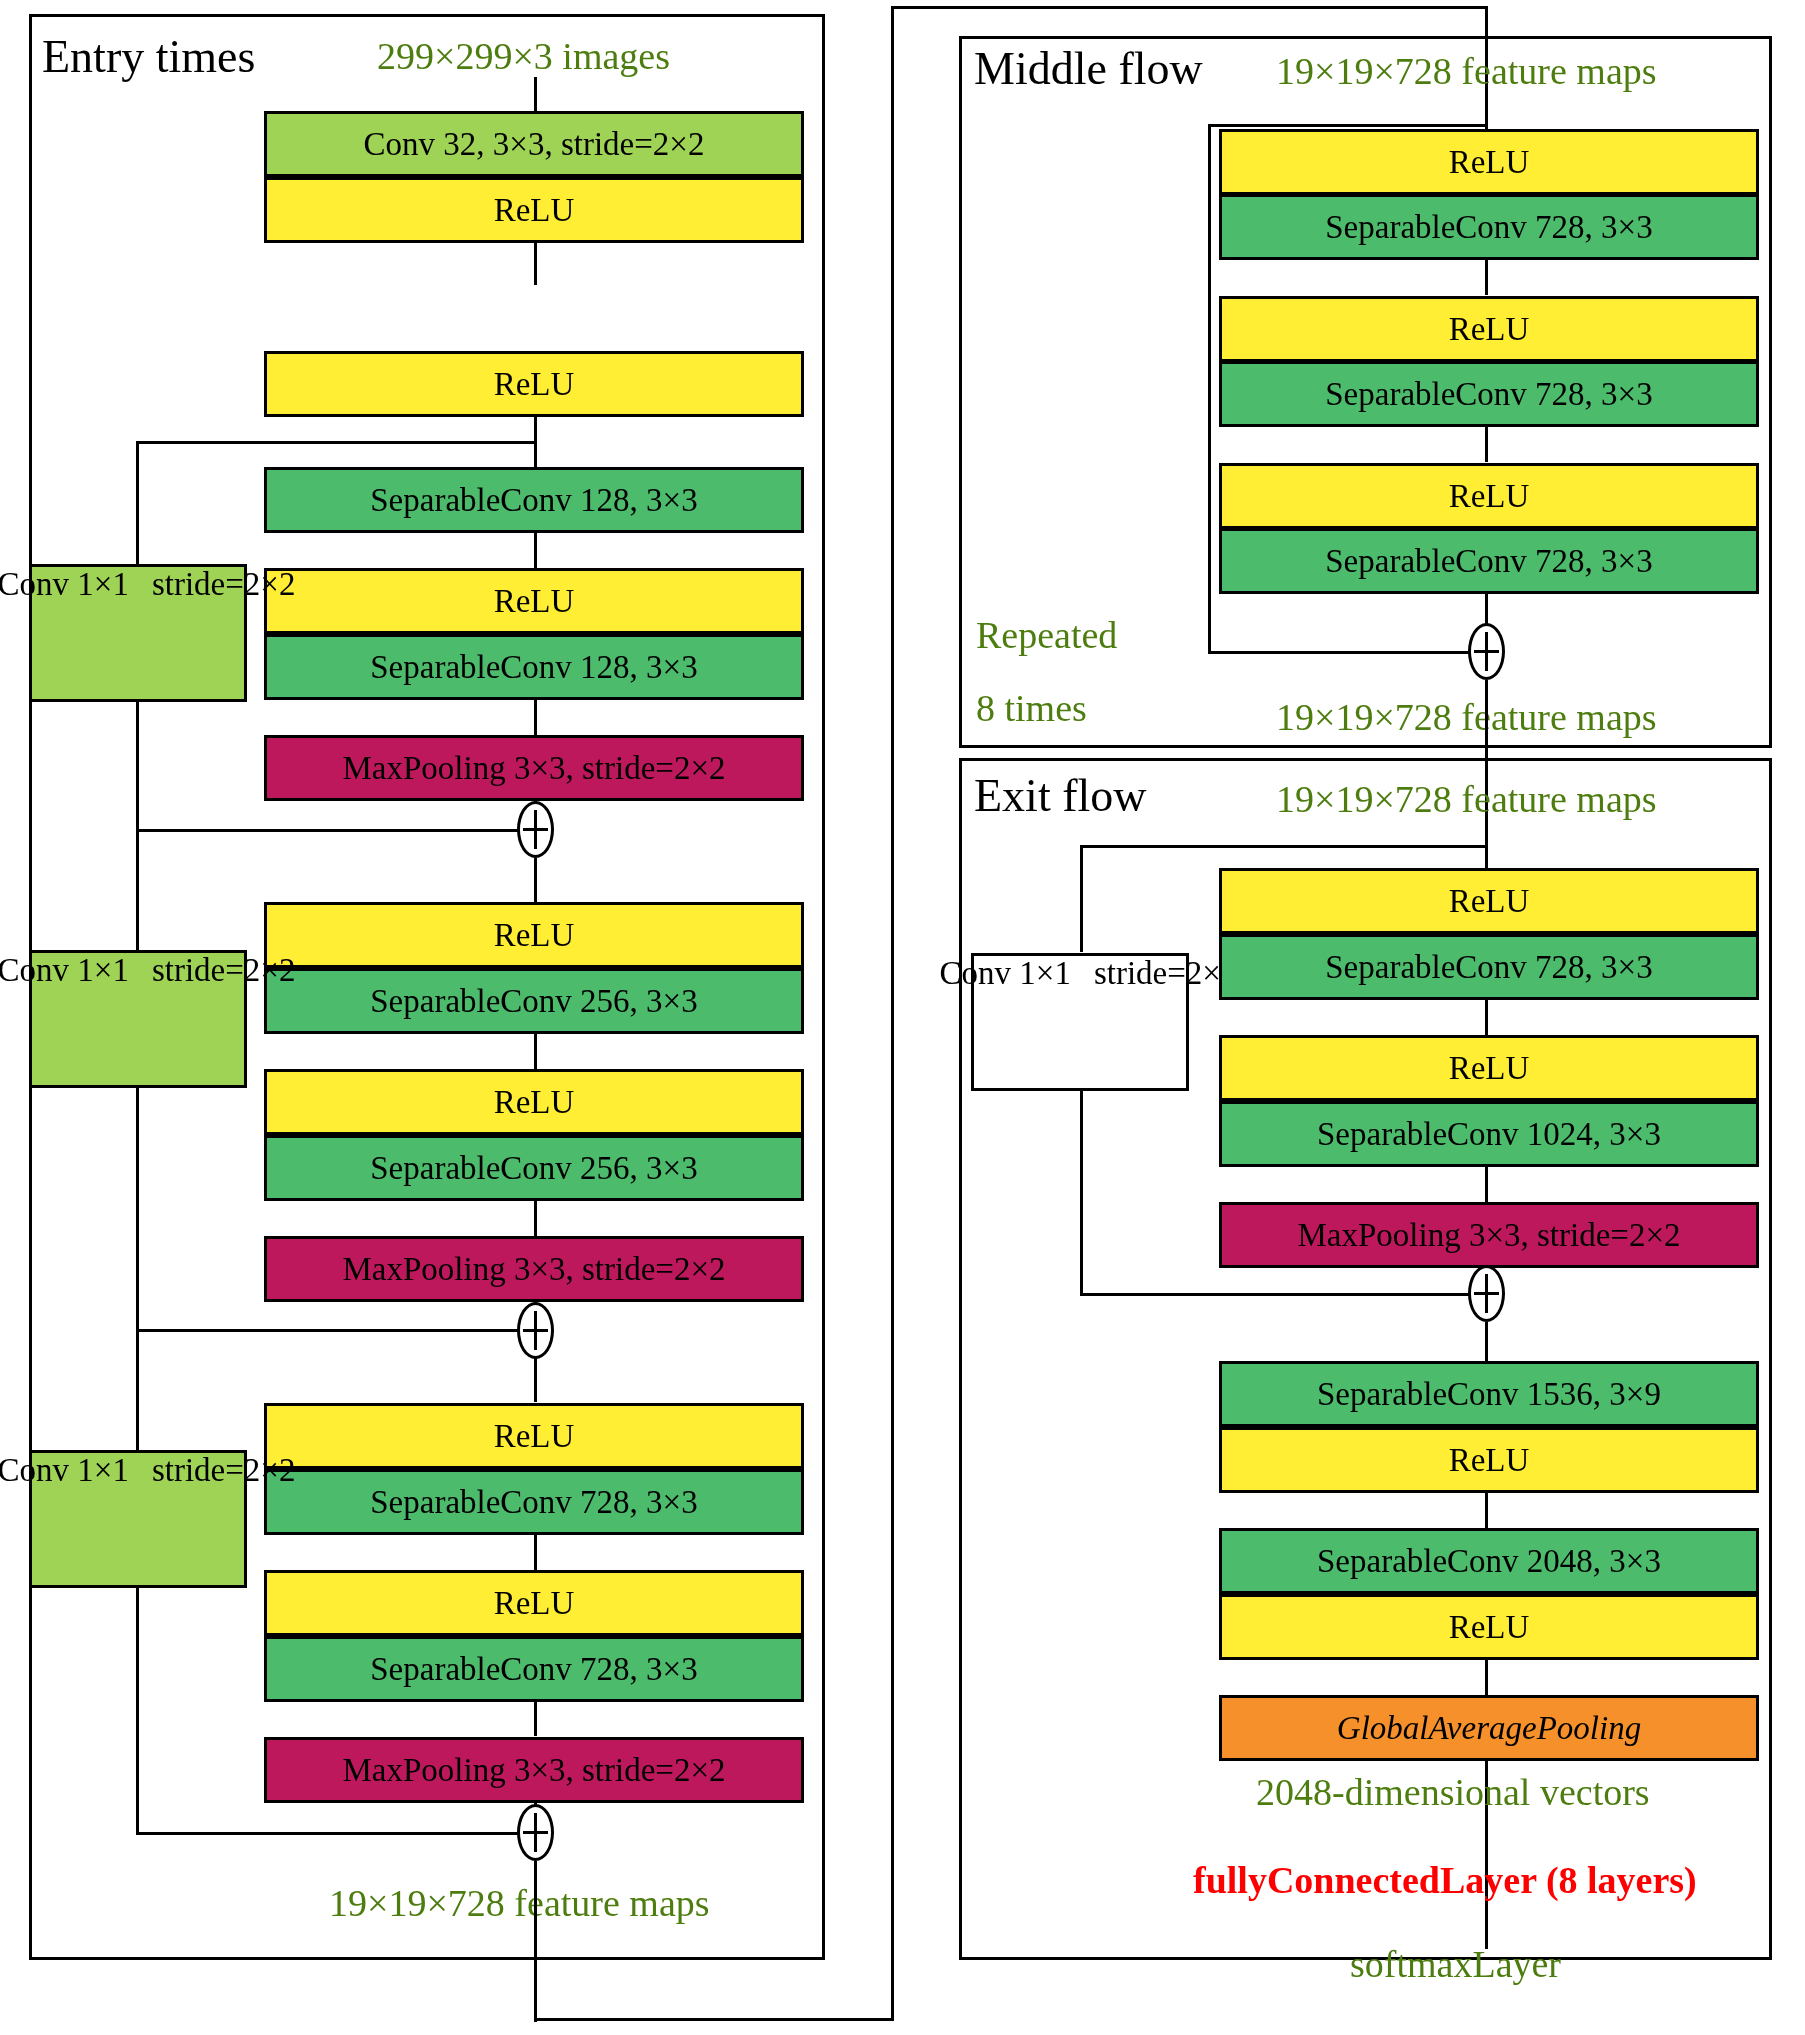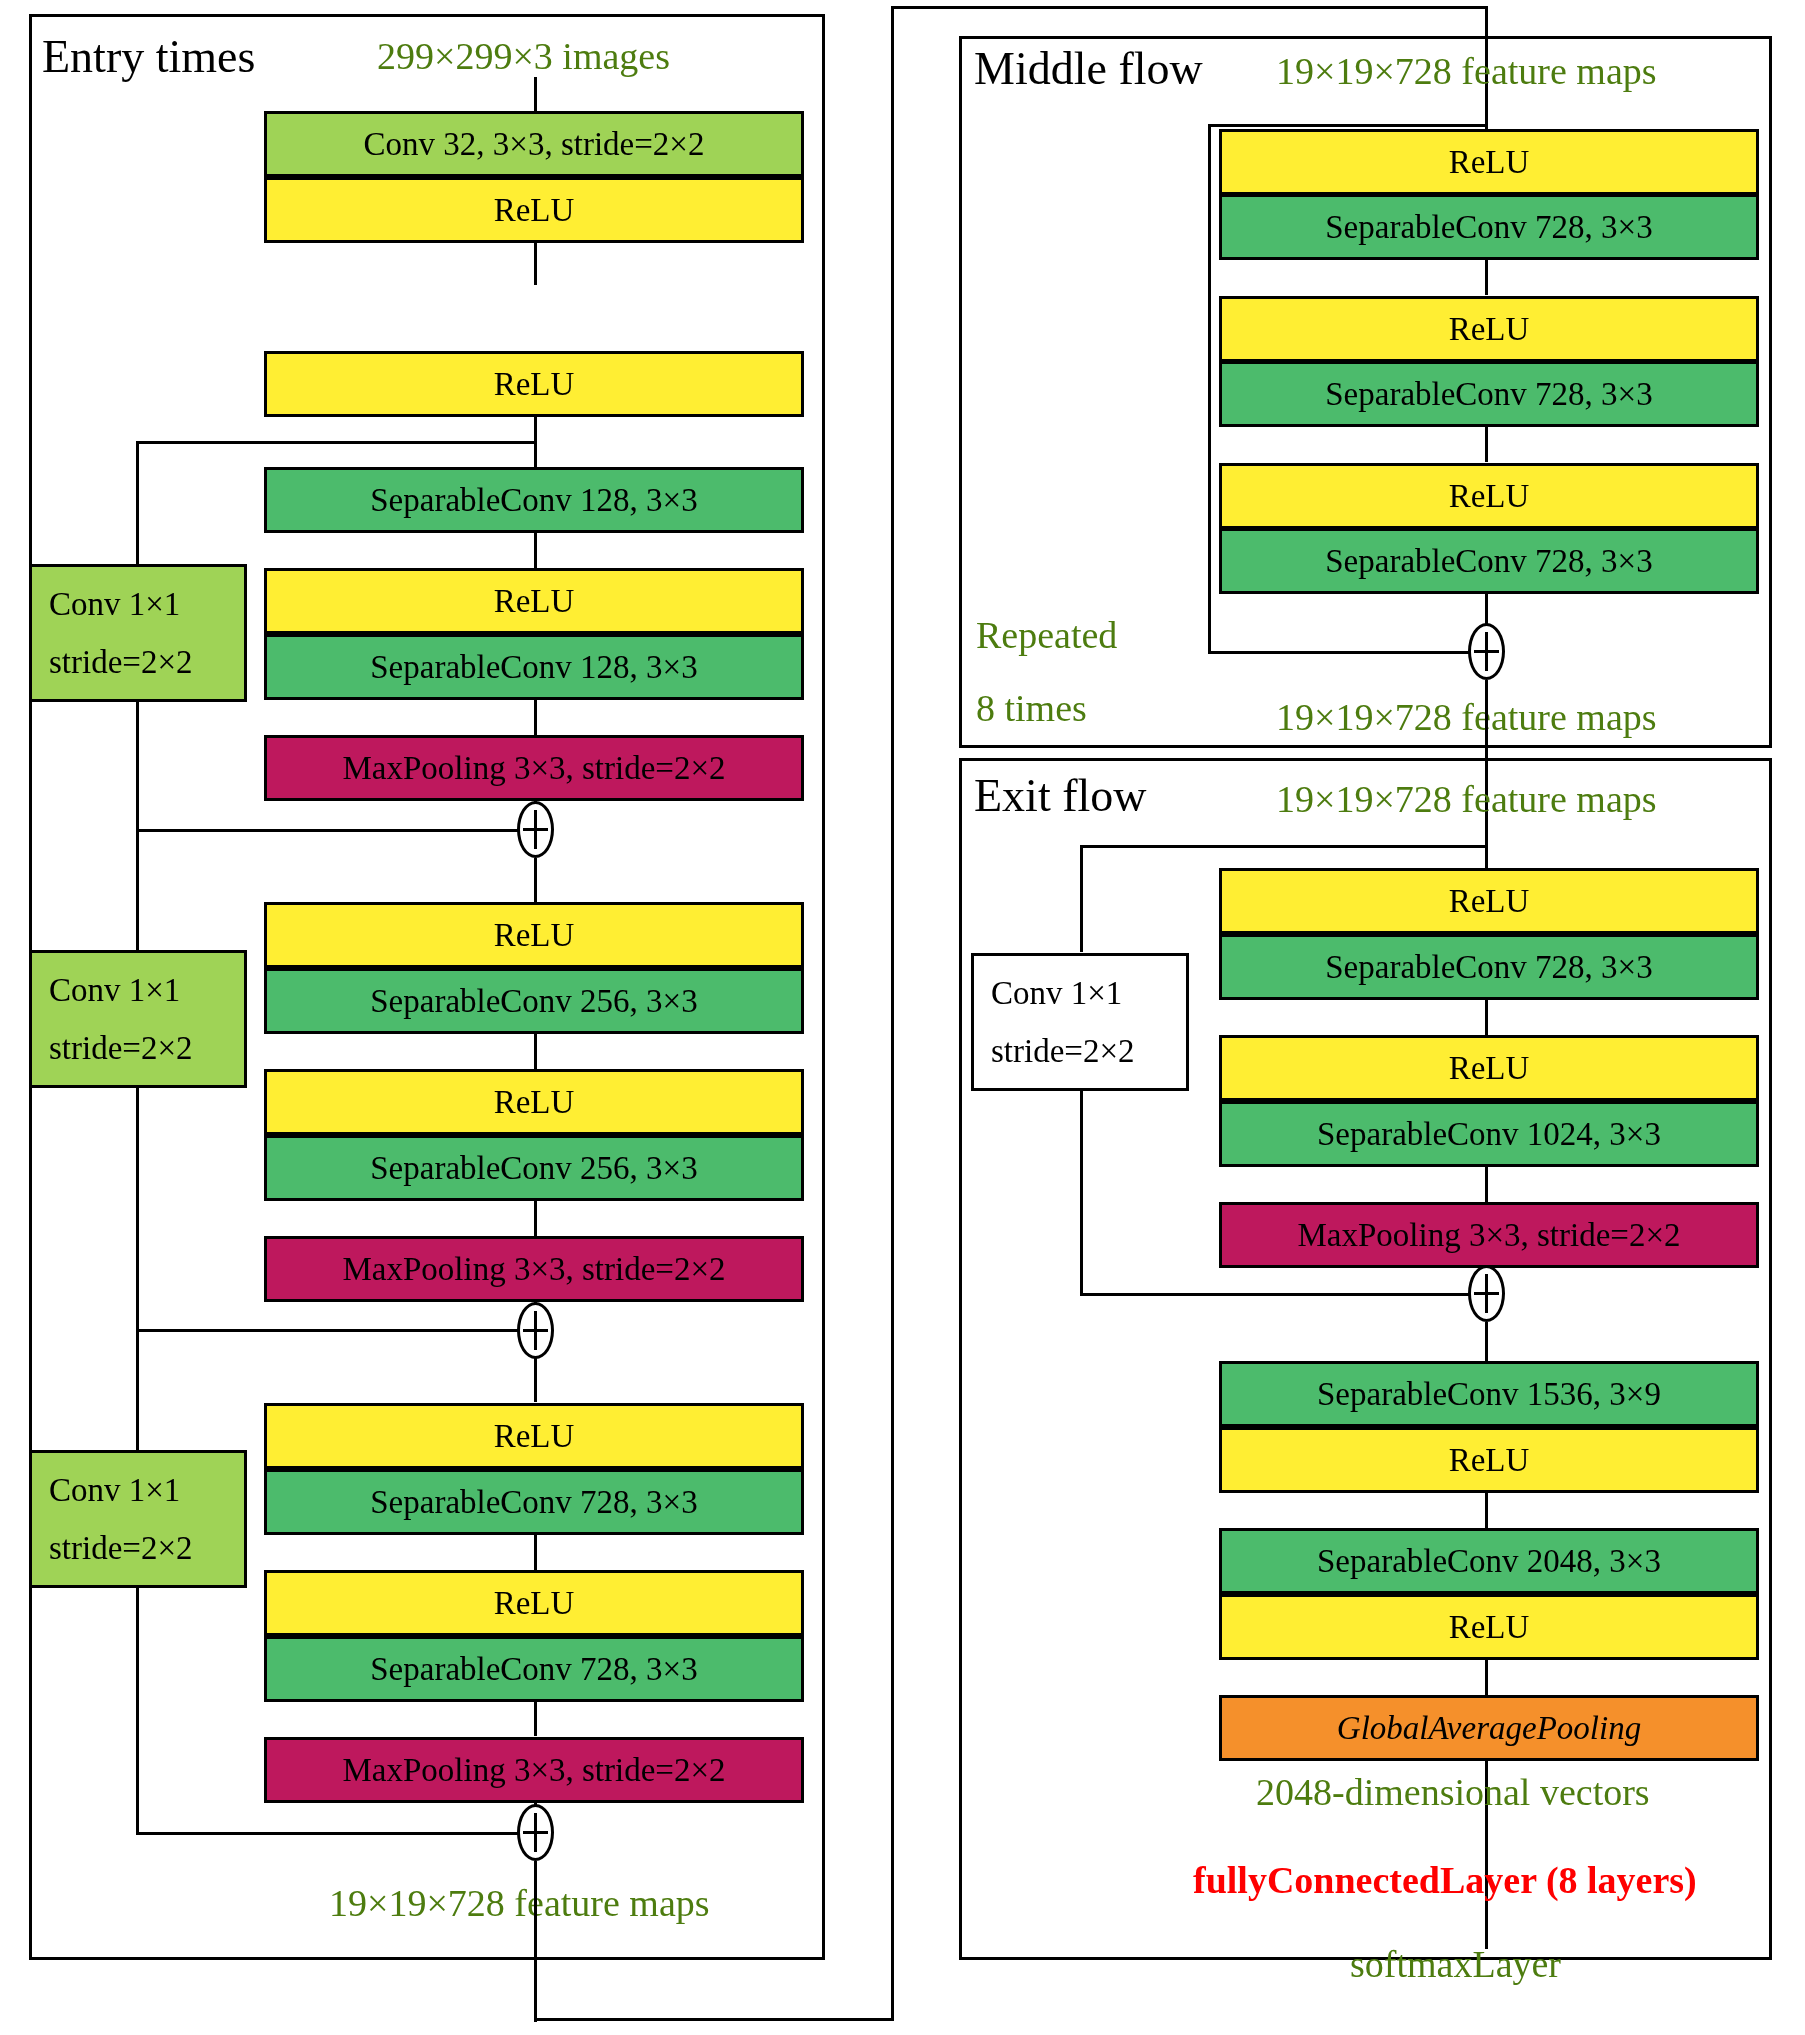--- a/index.html
+++ b/index.html
@@ -46,21 +46,20 @@
     white-space:nowrap;
     overflow:visible;
   }
   .box.conv      {background:#9FD356;}
   .box.relu      {background:#FFEE33;}
   .box.sepconv   {background:#4CBB6C;}
   .box.pool      {background:#be185d;}
   .box.gap       {background:#F5902B;}
   .box.plain     {background:#ffffff;}
   .box.two-line{
-    flex-direction:column;
     justify-content:center;
     align-items:flex-start;
     padding-left:17px;
     gap:23px;
   }
   .box.two-line span{display:block;}
 
   
   .note{
     position:absolute;

